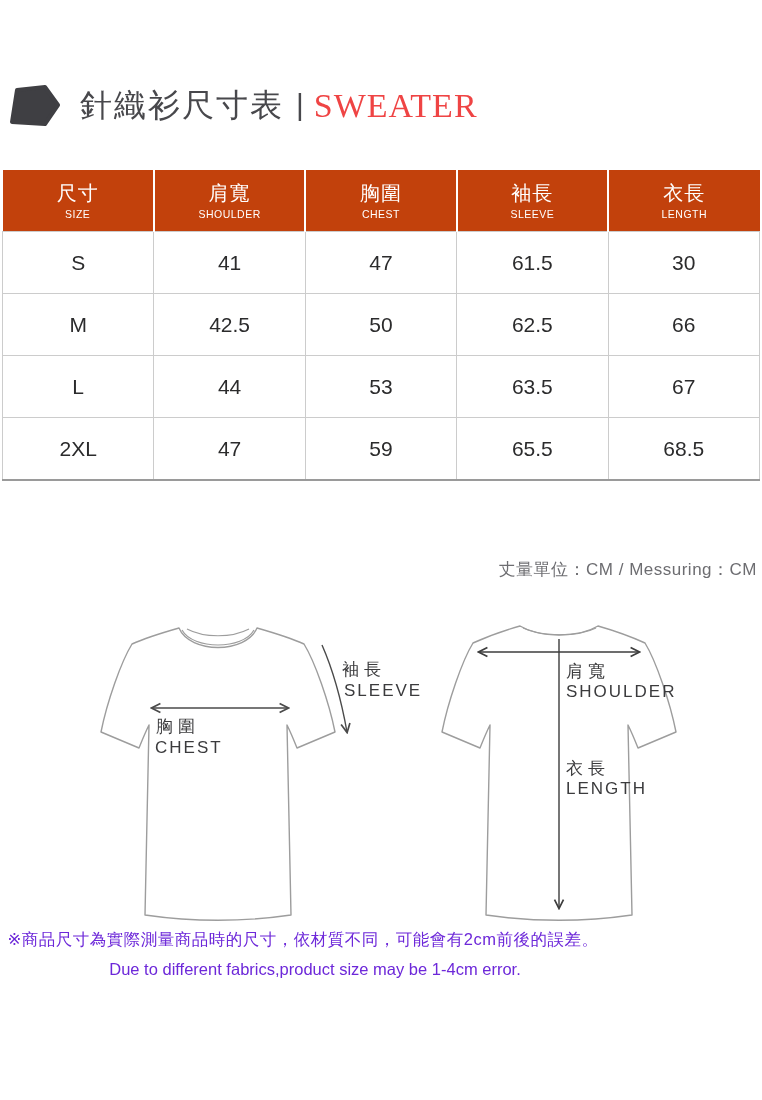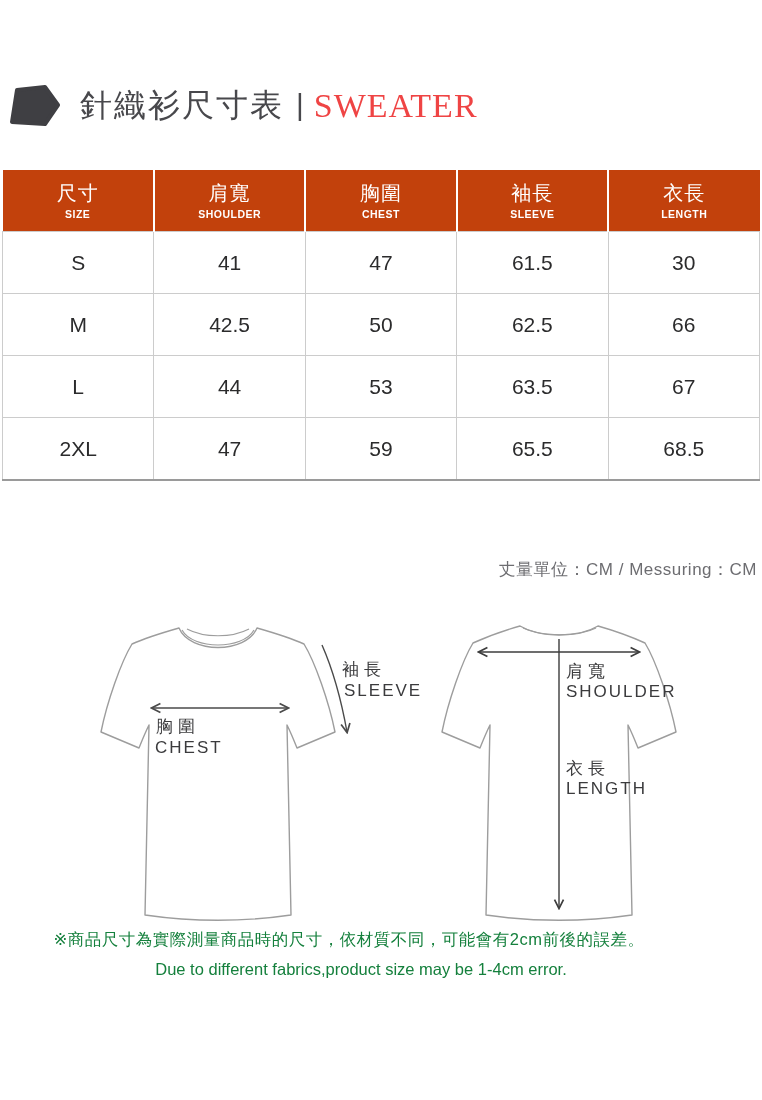--- a/index.html
+++ b/index.html
@@ -12,37 +12,37 @@
   .title-zh{font-size:32px;font-weight:400;color:#48484c;letter-spacing:2px;margin-left:20px;white-space:nowrap;}
   .title-div{font-size:30px;font-weight:400;color:#48484c;margin:0 10px 2px 12px;}
   .title-en{font-size:34px;color:#ef4444;font-family:"Liberation Serif","DejaVu Serif",serif;
             letter-spacing:1px;white-space:nowrap;}
 
   
   .size-table{position:absolute;left:2px;top:170px;width:758px;border-collapse:collapse;table-layout:fixed;}
   .size-table th{background:#c2410c;height:61px;border-right:2px solid #ffffff;padding:0;vertical-align:middle;}
   .size-table th:last-child{border-right:none;}
   .th-zh{color:#ffffff;font-size:20px;font-weight:400;letter-spacing:1px;line-height:24px;}
-  .th-en{color:#ffffff;font-size:10.5px;font-weight:700;letter-spacing:0.5px;margin-top:3px;}
+  .th-en{color:#ffffff;font-size:10.5px;font-weight:400;letter-spacing:0.5px;margin-top:3px;}
   .size-table td{height:61px;border:1px solid #cccccc;text-align:center;vertical-align:middle;
                  font-size:21px;color:#2b2b2c;background:#ffffff;padding:0;}
   .size-table tbody tr:last-child td{border-bottom:2px solid #9a9a9a;}
 
   
   .unit-note{position:absolute;top:558px;right:5px;font-size:17px;color:#6d6d71;letter-spacing:0.5px;}
 
   
   .diagram{position:absolute;left:0;top:605px;width:762px;height:320px;}
   .diagram svg{position:absolute;top:7px;}
   .dlabel{position:absolute;color:#3b3b3d;white-space:nowrap;}
   .dlabel.zh{font-size:17px;letter-spacing:5px;}
   .dlabel.en{font-size:17px;letter-spacing:2px;}
 
   
-  .footer{position:absolute;left:0;top:929px;width:606px;text-align:center;color:#15803d;margin-left:46px;}
+  .footer{position:absolute;left:0;top:929px;width:606px;text-align:center;color:#6d28d9;}
   .footer-line1{font-size:16.5px;letter-spacing:0.5px;}
   .footer-line2{font-size:16.5px;margin-top:9px;padding-left:24px;}
 </style>
 </head>
 <body>
 
 <div class="page">
 
   <div class="title-row">
     <svg class="title-icon" width="52" height="44" viewBox="0 0 52 44">

